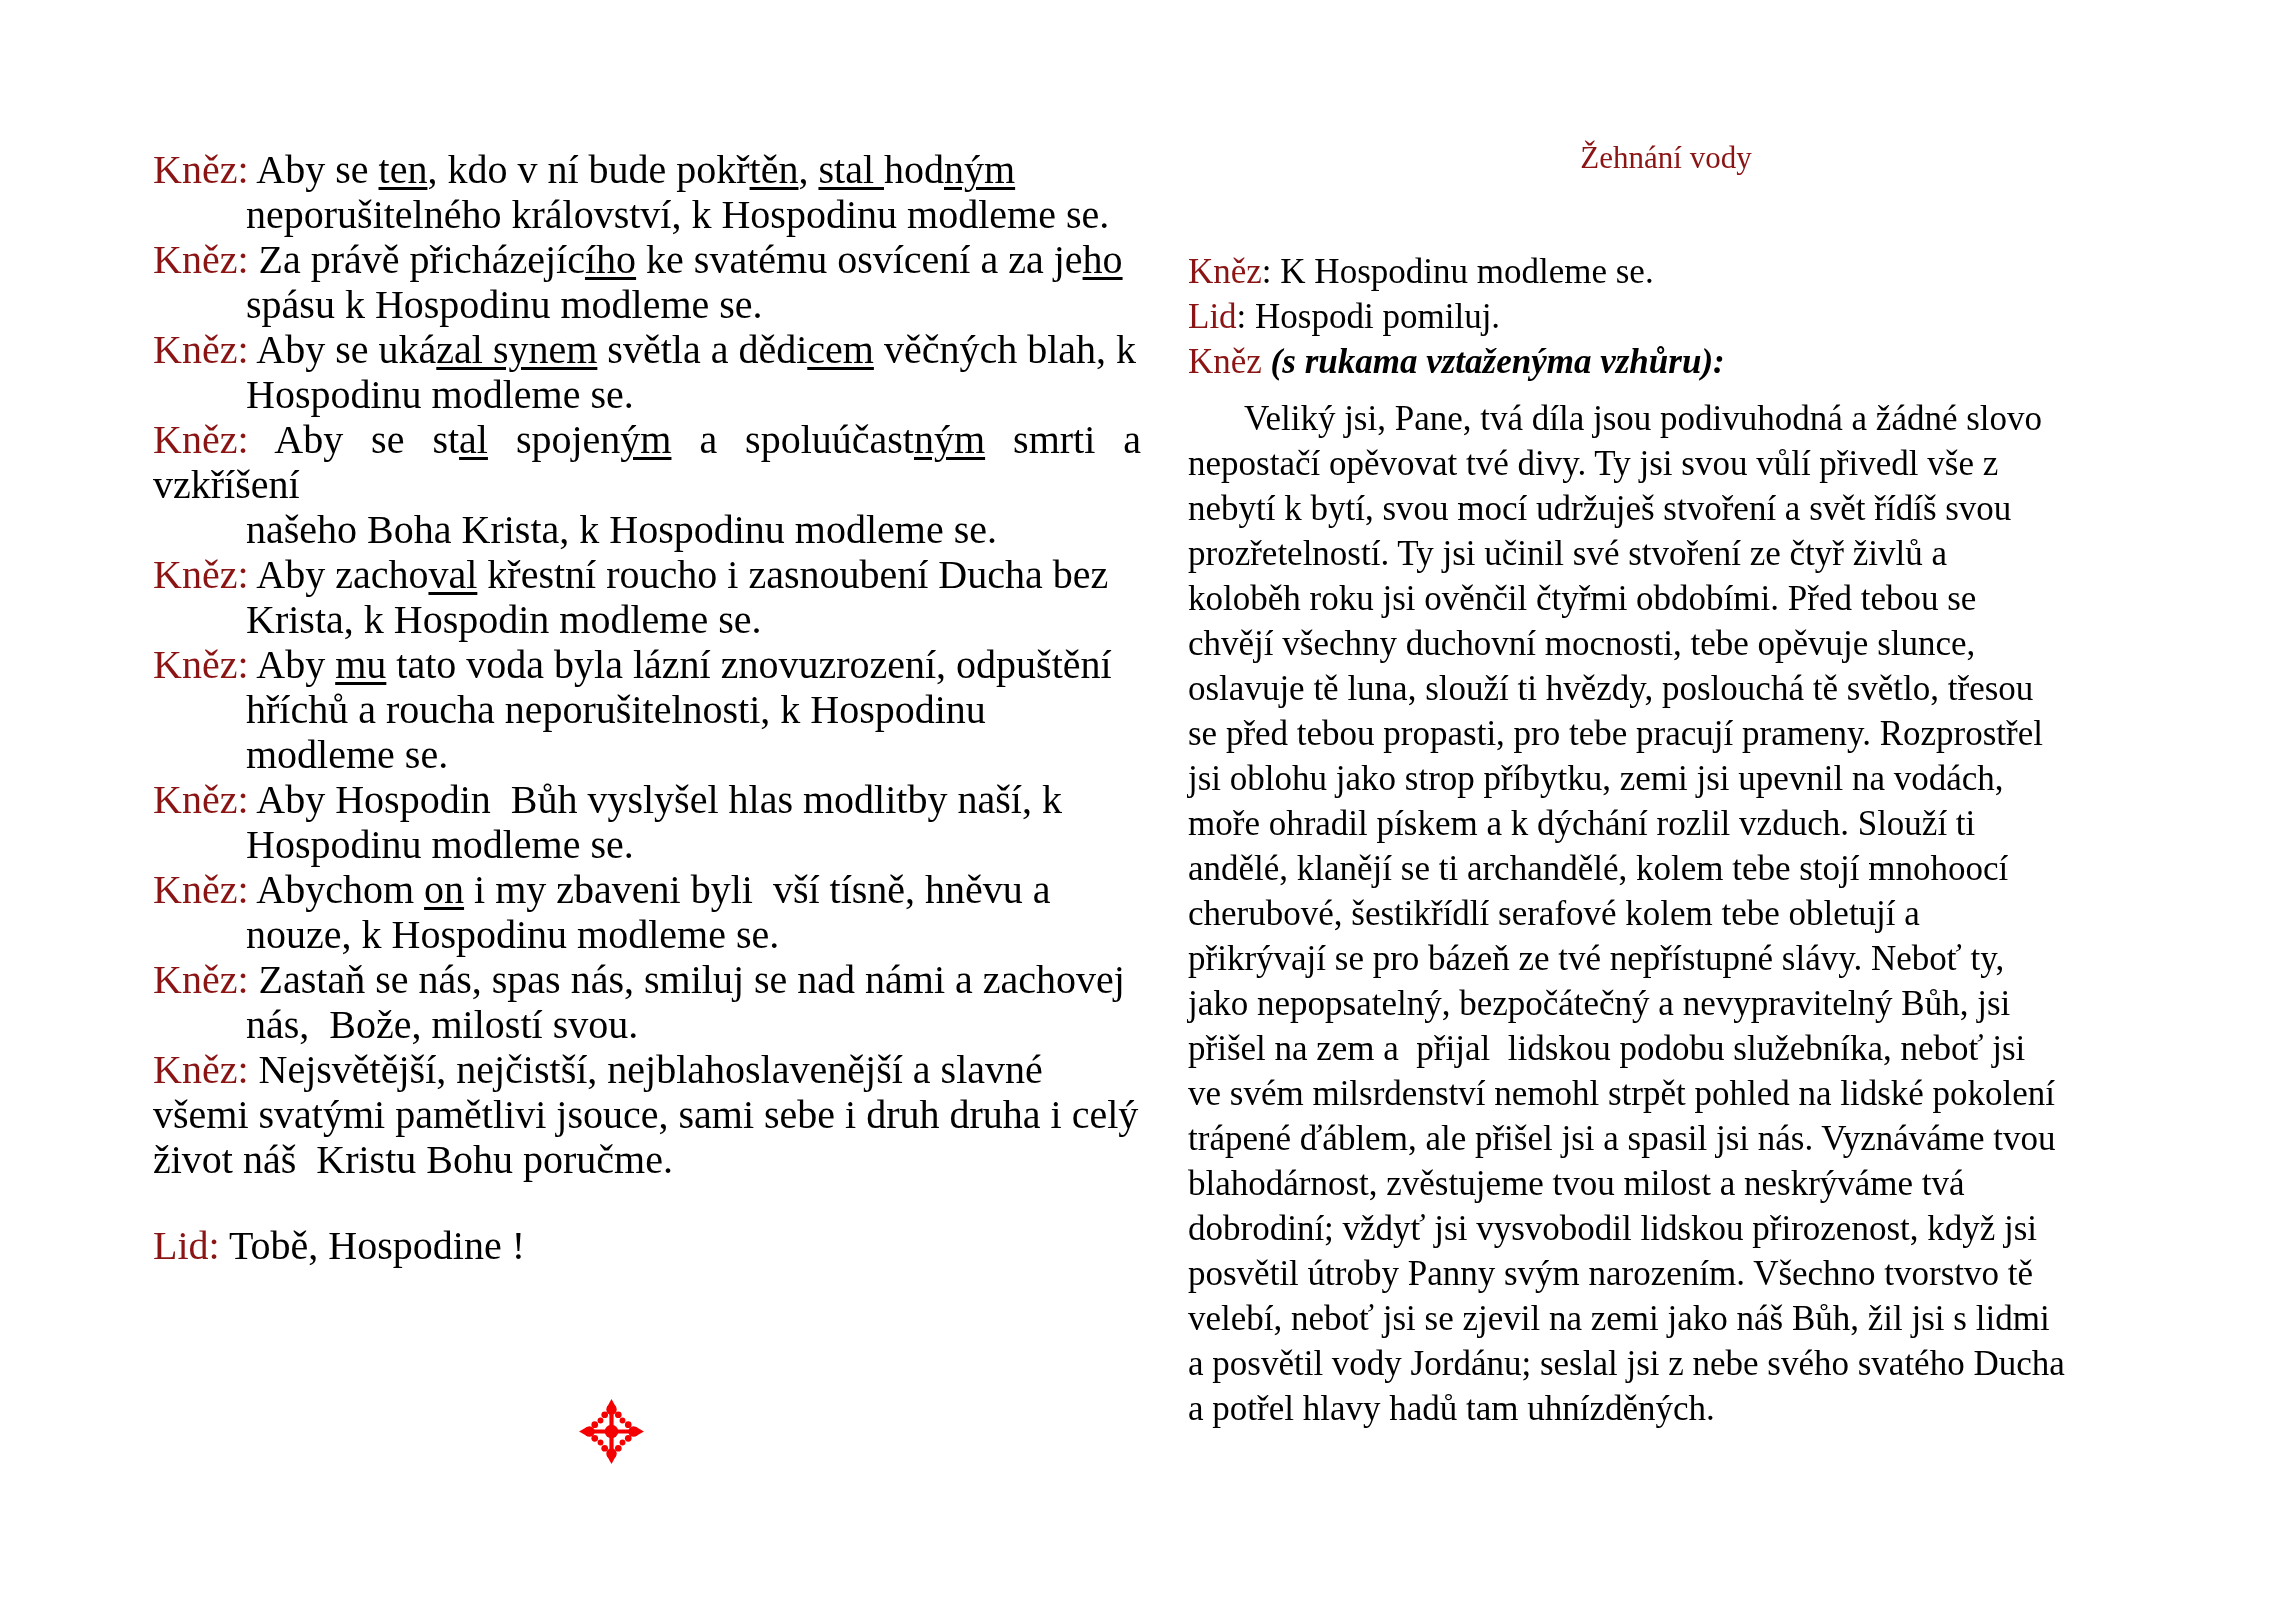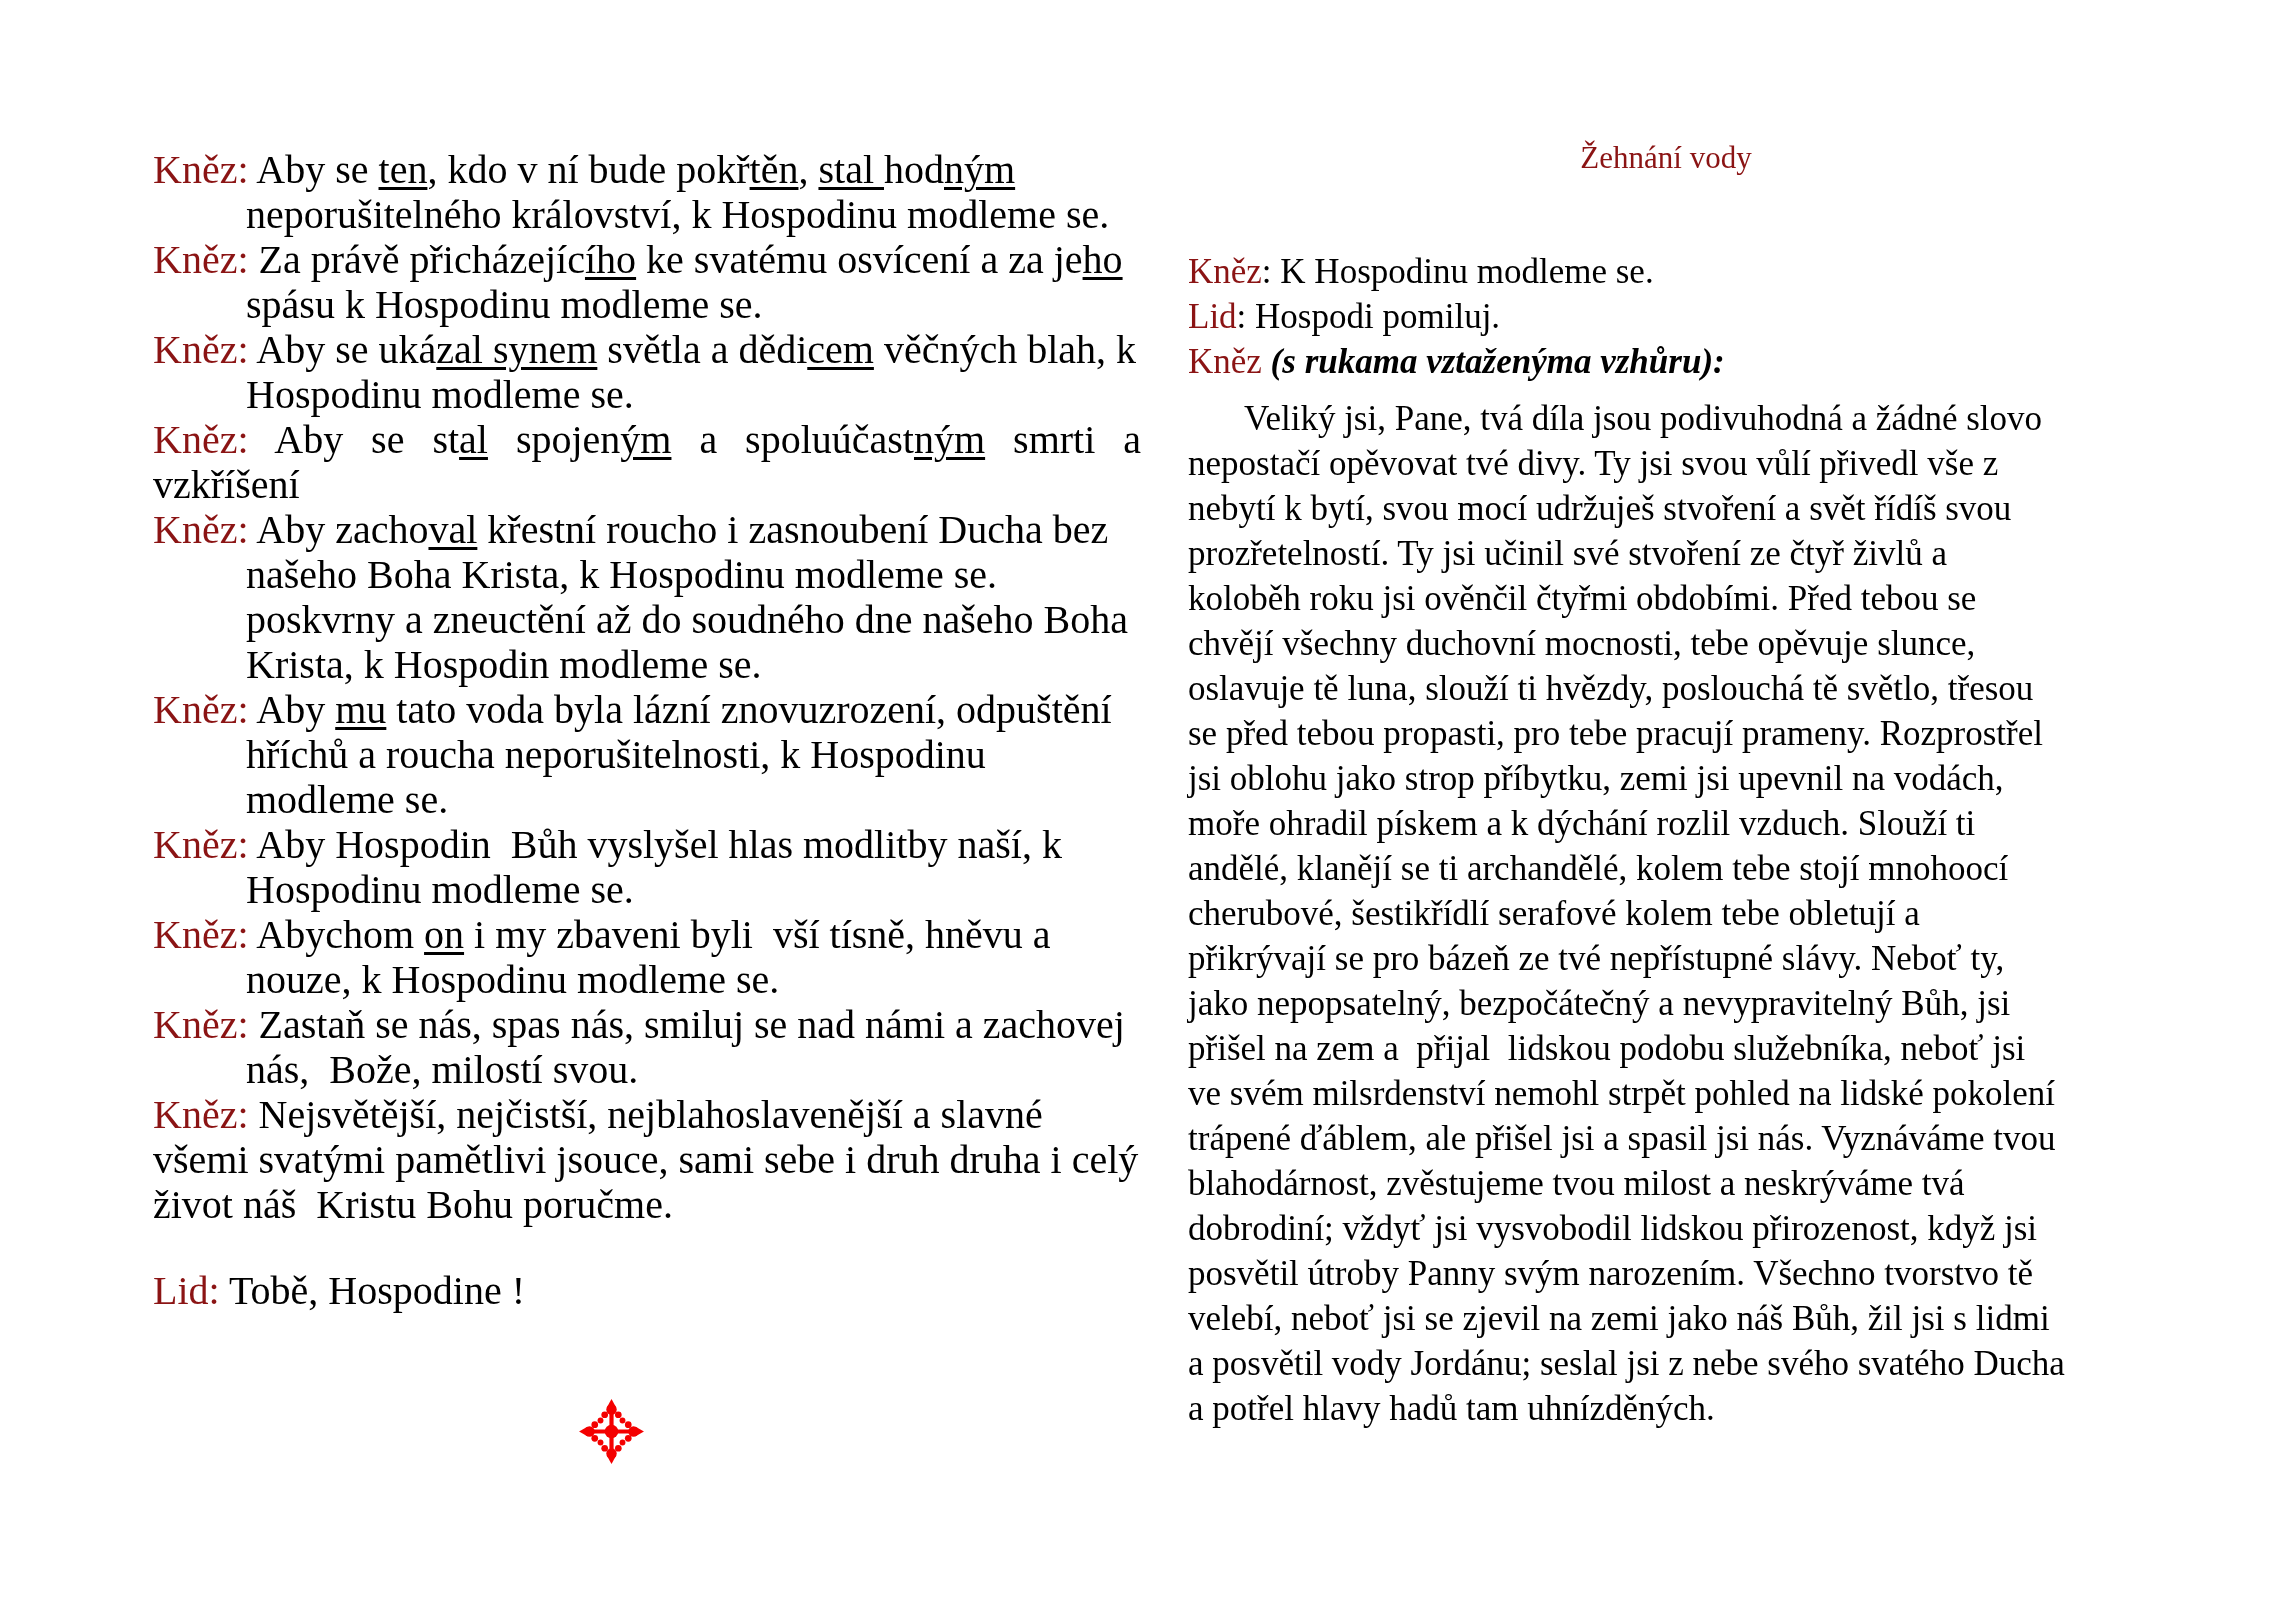--- a/index.html
+++ b/index.html
@@ -60,23 +60,22 @@
 
   <div class="col left" id="left-lines">
       <div class="line"><span class="lbl">Kněz:</span><span> Aby se </span><span class="u">ten</span><span>, kdo v ní bude pokř</span><span class="u">těn</span><span>, </span><span class="u">stal </span><span>hod</span><span class="u">ným</span></div>
       <div class="line cont"><span>neporušitelného království, k Hospodinu modleme se.</span></div>
       <div class="line"><span class="lbl">Kněz:</span><span> Za právě přicházejíc</span><span class="u">ího</span><span> ke svatému osvícení a za je</span><span class="u">ho</span></div>
       <div class="line cont"><span>spásu k Hospodinu modleme se.</span></div>
       <div class="line"><span class="lbl">Kněz:</span><span> Aby se uká</span><span class="u">zal synem</span><span> světla a dědi</span><span class="u">cem</span><span> věčných blah, k</span></div>
       <div class="line cont"><span>Hospodinu modleme se.</span></div>
       <div class="line just"><span class="lbl">Kněz:</span><span> Aby se st</span><span class="u">al</span><span> spojen</span><span class="u">ým</span><span> a spoluúčast</span><span class="u">ným</span><span> smrti a</span></div>
       <div class="line"><span>vzkříšení</span></div>
+      <div class="line cont"><span>našeho Boha Krista, k Hospodinu modleme se.</span></div>
       <div class="line"><span class="lbl">Kněz:</span><span> Aby zacho</span><span class="u">val</span><span> křestní roucho i zasnoubení Ducha bez</span></div>
-      <div class="line cont"><span>našeho Boha Krista, k Hospodinu modleme se.</span></div>
-      <div class="line cont"><span>poskvrny a zneuctění až do soudného dne našeho Boha</span></div>
       <div class="line cont"><span>Krista, k Hospodin modleme se.</span></div>
       <div class="line"><span class="lbl">Kněz:</span><span> Aby </span><span class="u">mu</span><span> tato voda byla lázní znovuzrození, odpuštění</span></div>
       <div class="line cont"><span>hříchů a roucha neporušitelnosti, k Hospodinu</span></div>
       <div class="line cont"><span>modleme se.</span></div>
       <div class="line"><span class="lbl">Kněz:</span><span> Aby Hospodin  Bůh vyslyšel hlas modlitby naší, k</span></div>
       <div class="line cont"><span>Hospodinu modleme se.</span></div>
       <div class="line"><span class="lbl">Kněz:</span><span> Abychom </span><span class="u">on</span><span> i my zbaveni byli  vší tísně, hněvu a</span></div>
       <div class="line cont"><span>nouze, k Hospodinu modleme se.</span></div>
       <div class="line"><span class="lbl">Kněz:</span><span> Zastaň se nás, spas nás, smiluj se nad námi a zachovej</span></div>
       <div class="line cont"><span>nás,  Bože, milostí svou.</span></div>

